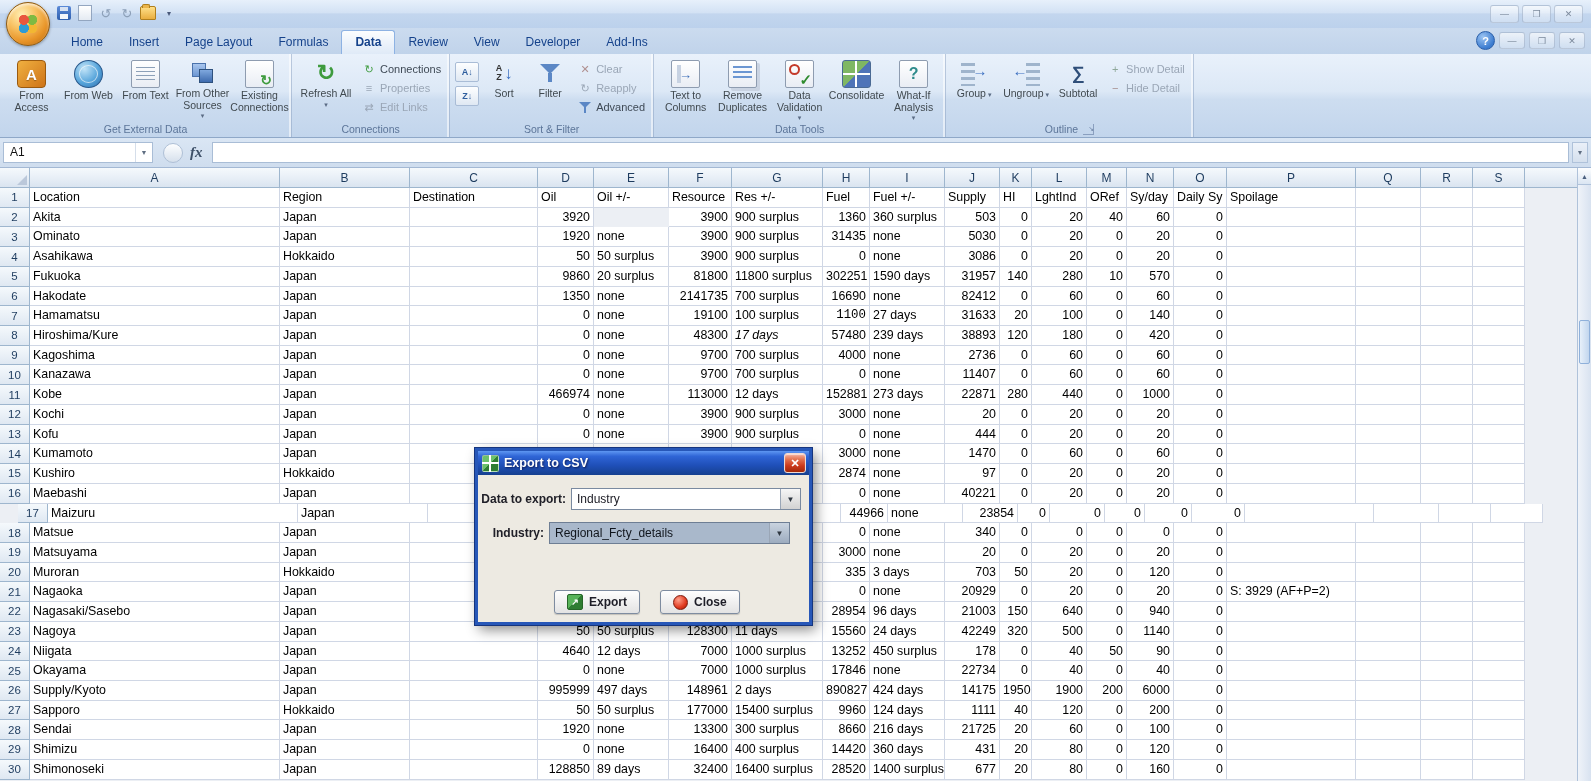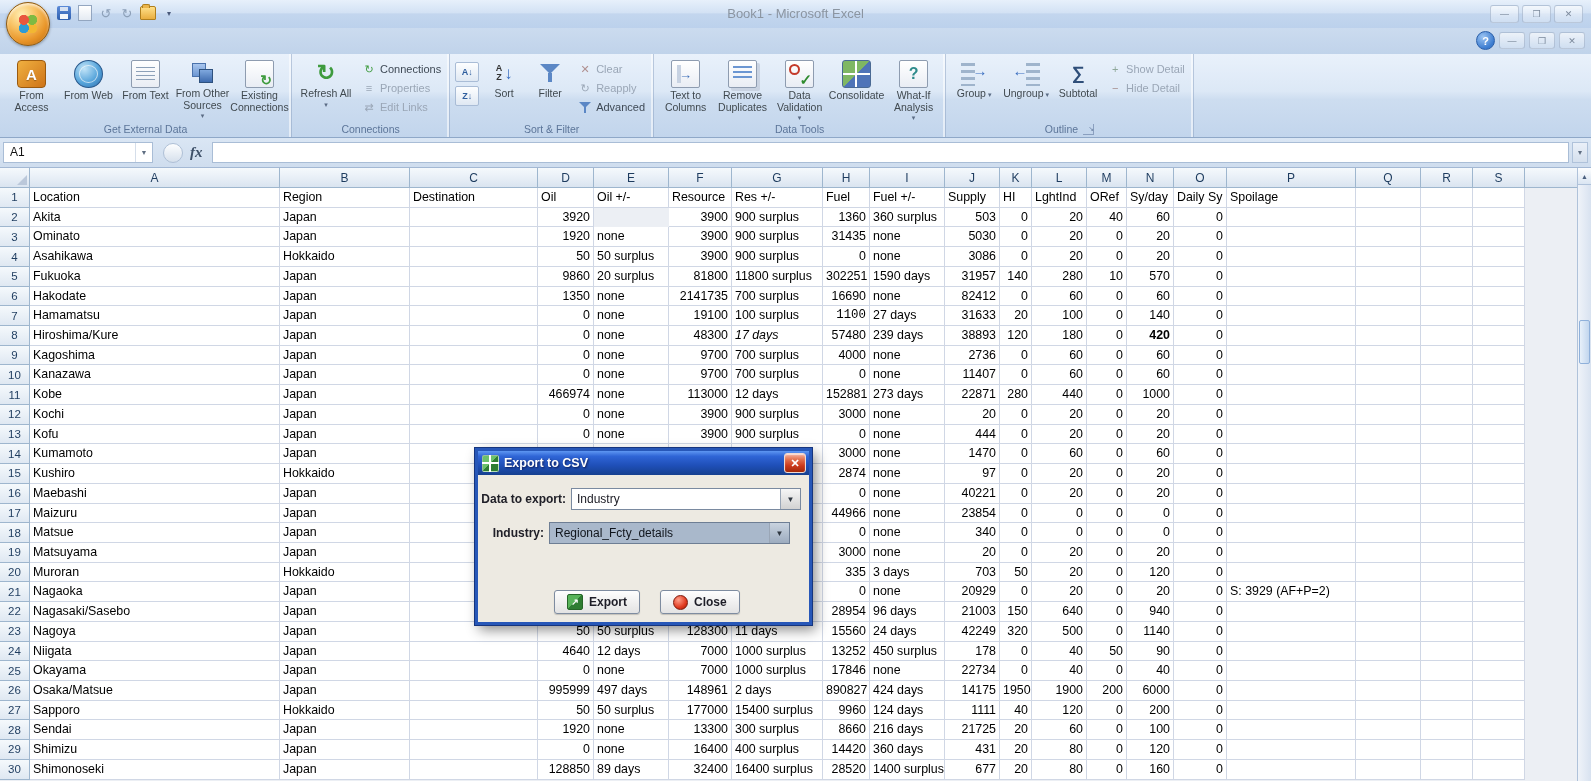--- a/index.html
+++ b/index.html
@@ -200,30 +200,40 @@
       </span>
     <span class="qicon">↺</span>
     <span class="qicon">↻</span>
     <span class="qicon">
         <span class="ic-folder"></span>
       </span>
     <span class="qicon chev">
         <span>▾</span>
       </span>
   </div>
-  <div class="win-title">Book1 - Microsoft Excel</div>
   <div class="winctl">
     <div class="wbtn">—</div>
     <div class="wbtn">❒</div>
     <div class="wbtn">✕</div>
   </div>
 </div>
 <div class="orb"></div>
 
 <div class="tabrow">
+  <div style="display:flex;align-items:flex-end">
+      <div class="rtab">Home</div>
+      <div class="rtab">Insert</div>
+      <div class="rtab">Page Layout</div>
+      <div class="rtab">Formulas</div>
+      <div class="rtab active">Data</div>
+      <div class="rtab">Review</div>
+      <div class="rtab">View</div>
+      <div class="rtab">Developer</div>
+      <div class="rtab">Add-Ins</div>
+    </div>
   <div class="tabrow-right">
     <div class="helpbtn">?</div>
     <div class="wbtn small">—</div>
     <div class="wbtn small">❒</div>
     <div class="wbtn small">✕</div>
   </div>
 </div>
 
 <div class="ribbon">
 
@@ -590,21 +600,21 @@
         <div class="cell num" style="width: 56px;">0</div>
         <div class="cell" style="width: 75px;">none</div>
         <div class="cell num" style="width: 63px;">48300</div>
         <div class="cell" style="width: 91px; font-style: italic;">17 days</div>
         <div class="cell num" style="width: 47px;">57480</div>
         <div class="cell" style="width: 75px;">239 days</div>
         <div class="cell num" style="width: 55px;">38893</div>
         <div class="cell num" style="width: 32px;">120</div>
         <div class="cell num" style="width: 55px;">180</div>
         <div class="cell num" style="width: 40px;">0</div>
-        <div class="cell num" style="width: 47px; font-weight: bold;">420</div>
+        <div class="cell num" style="width: 47px;">420</div>
         <div class="cell num" style="width: 53px;">0</div>
         <div class="cell" style="width: 129px;"></div>
         <div class="cell" style="width: 65px;"></div>
         <div class="cell" style="width: 52px;"></div>
         <div class="cell" style="width: 52px;"></div>
       </div>
       <div class="grow">
         <div class="rownum" style="width: 30px;">9</div>
         <div class="cell" style="width: 250px;">Kagoshima</div>
         <div class="cell" style="width: 130px;">Japan</div>
@@ -774,21 +784,21 @@
         <div class="cell num" style="width: 55px;">20</div>
         <div class="cell num" style="width: 40px;">0</div>
         <div class="cell num" style="width: 47px;">20</div>
         <div class="cell num" style="width: 53px;">0</div>
         <div class="cell" style="width: 129px;"></div>
         <div class="cell" style="width: 65px;"></div>
         <div class="cell" style="width: 52px;"></div>
         <div class="cell" style="width: 52px;"></div>
       </div>
       <div class="grow">
-        <div class="rownum" style="width: 30px;">17</div>
+        <div class="rownum" style="width: 30px; margin-left: 18px;">17</div>
         <div class="cell" style="width: 250px;">Maizuru</div>
         <div class="cell" style="width: 130px;">Japan</div>
         <div class="cell" style="width: 128px;"></div>
         <div class="cell num" style="width: 56px;"></div>
         <div class="cell" style="width: 75px;"></div>
         <div class="cell num" style="width: 63px;"></div>
         <div class="cell" style="width: 91px;"></div>
         <div class="cell num" style="width: 47px;">44966</div>
         <div class="cell" style="width: 75px;">none</div>
         <div class="cell num" style="width: 55px;">23854</div>
@@ -973,21 +983,21 @@
         <div class="cell num" style="width: 40px;">0</div>
         <div class="cell num" style="width: 47px;">40</div>
         <div class="cell num" style="width: 53px;">0</div>
         <div class="cell" style="width: 129px;"></div>
         <div class="cell" style="width: 65px;"></div>
         <div class="cell" style="width: 52px;"></div>
         <div class="cell" style="width: 52px;"></div>
       </div>
       <div class="grow">
         <div class="rownum" style="width: 30px;">26</div>
-        <div class="cell" style="width: 250px;">Osaka/Matsue</div>
+        <div class="cell" style="width: 250px;">Supply/Kyoto</div>
         <div class="cell" style="width: 130px;">Japan</div>
         <div class="cell" style="width: 128px;"></div>
         <div class="cell num" style="width: 56px;">995999</div>
         <div class="cell" style="width: 75px;">497 days</div>
         <div class="cell num" style="width: 63px;">148961</div>
         <div class="cell" style="width: 91px;">2 days</div>
         <div class="cell num" style="width: 47px;">890827</div>
         <div class="cell" style="width: 75px;">424 days</div>
         <div class="cell num" style="width: 55px;">14175</div>
         <div class="cell num" style="width: 32px;">1950</div>

